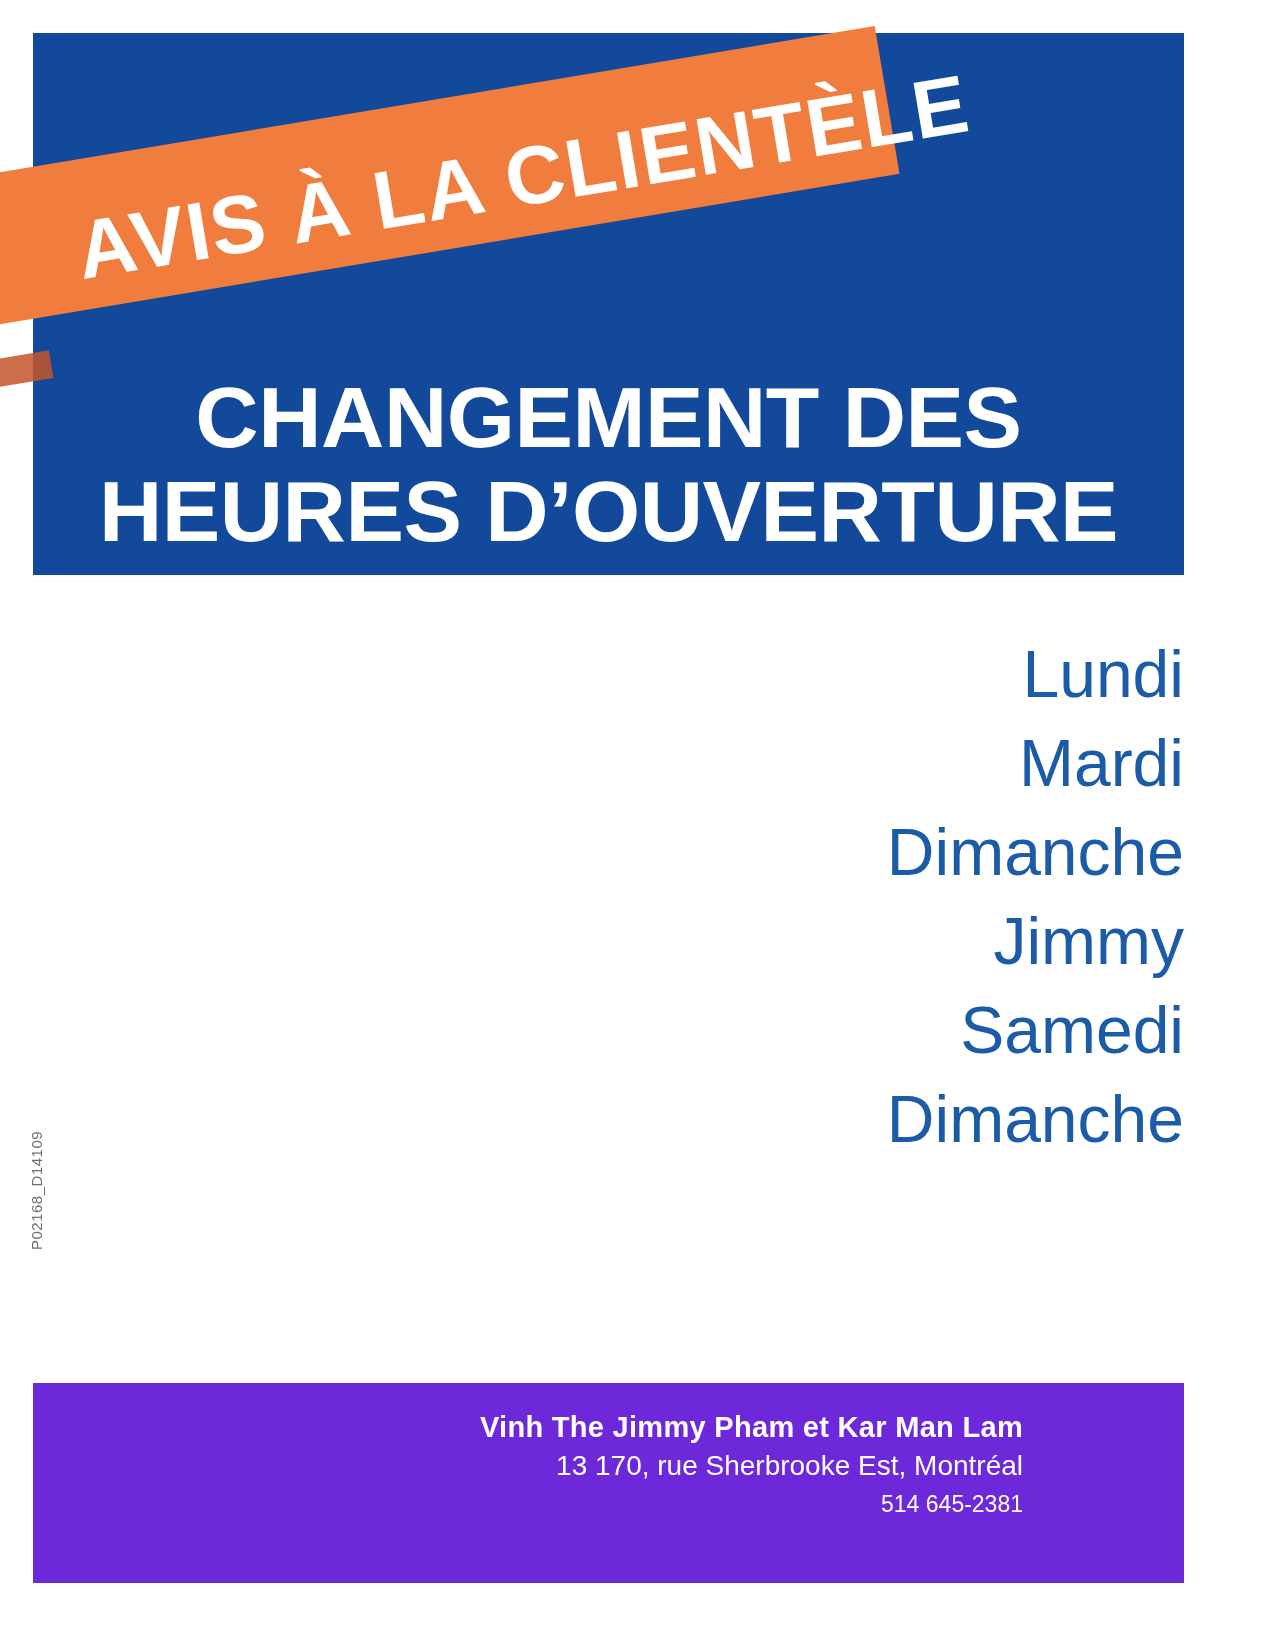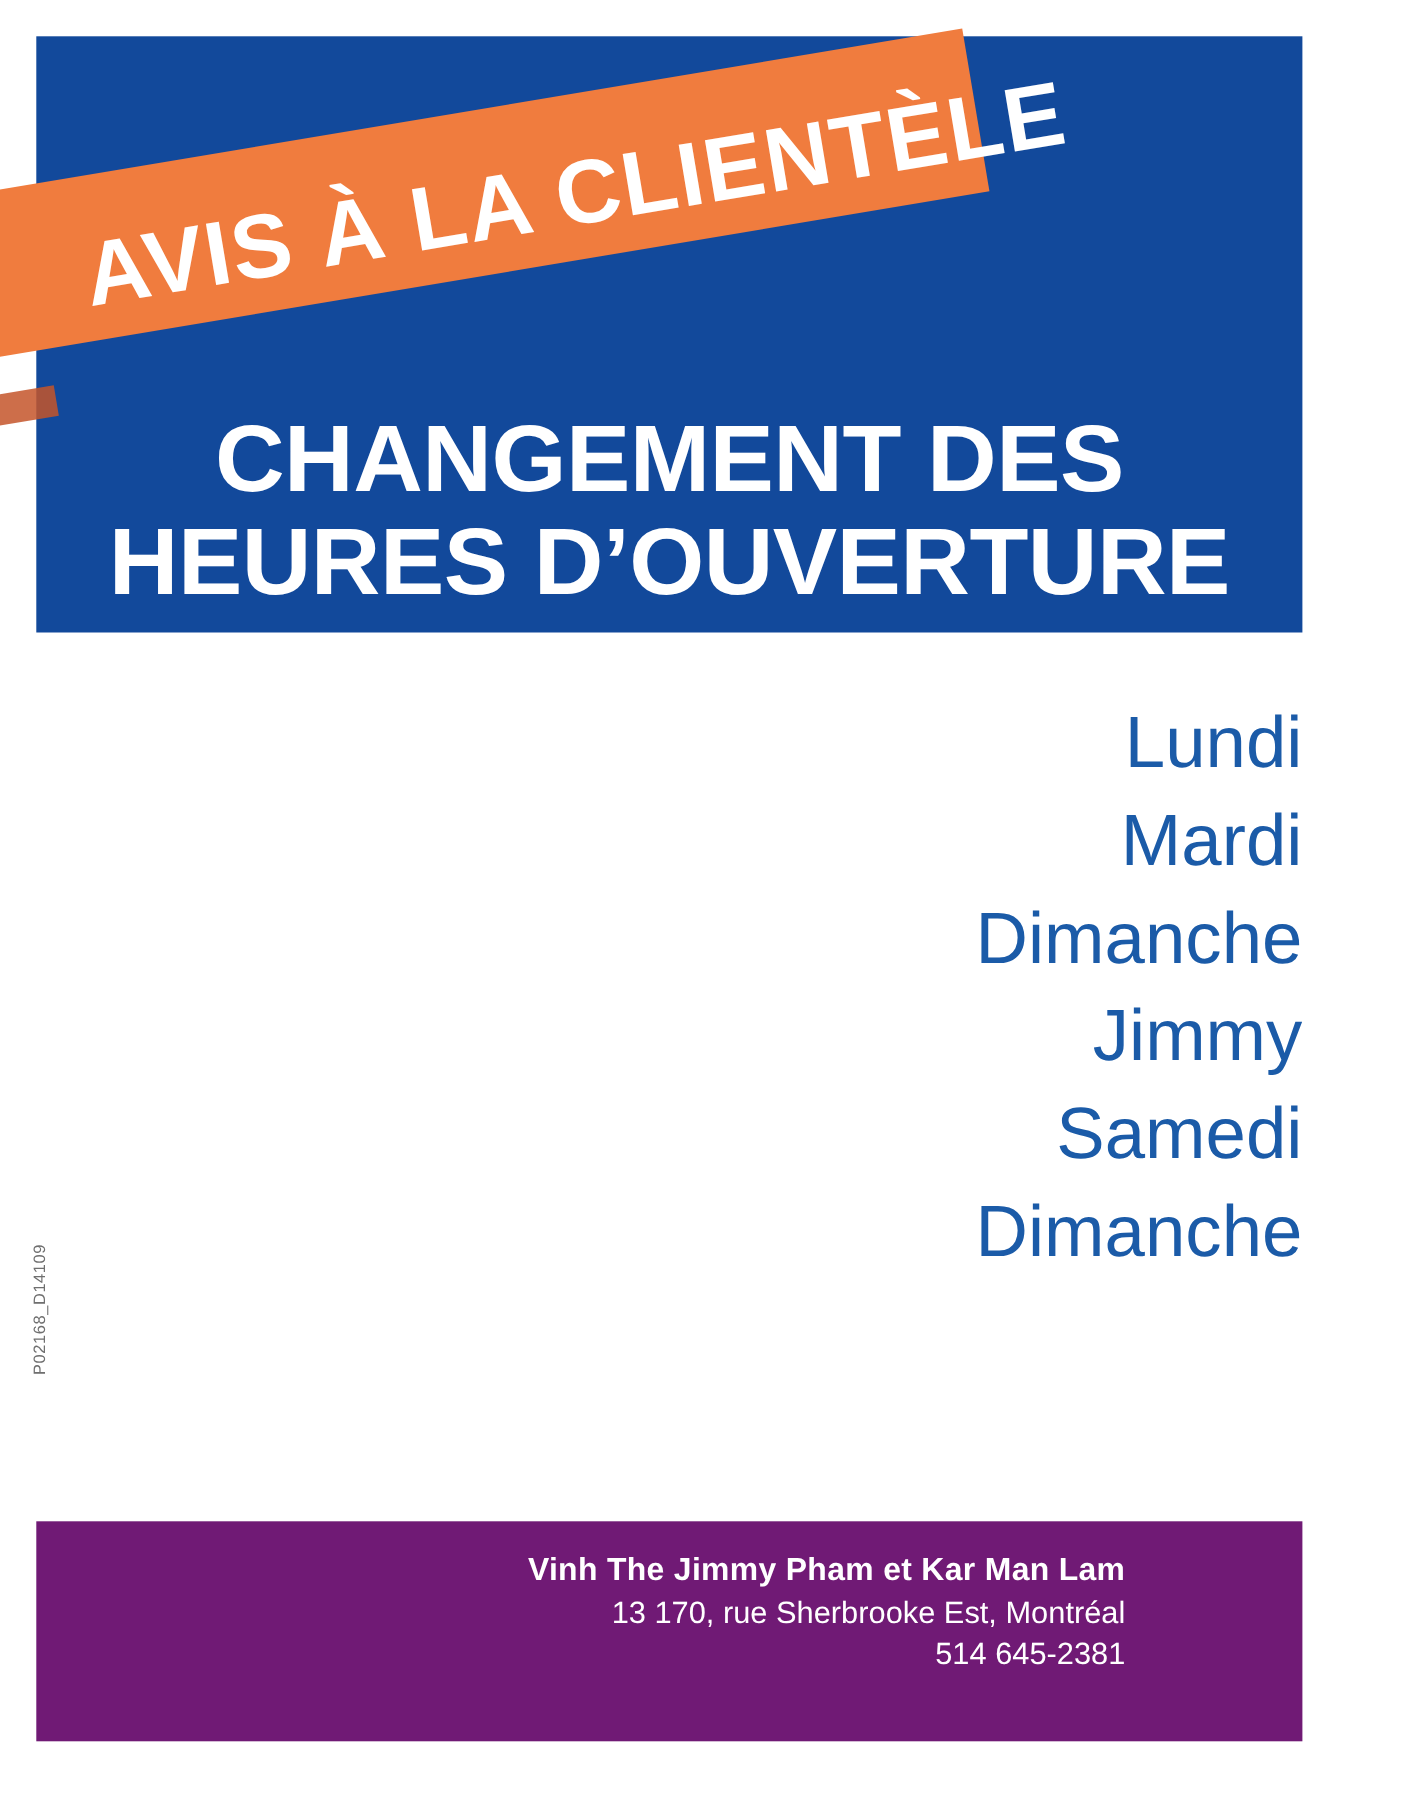--- a/index.html
+++ b/index.html
@@ -133,21 +133,21 @@
     white-space: nowrap;
   }
 
   
   .footer-block {
     position: absolute;
     left: 33px;
     top: 1383px;
     width: 1151px;
     height: 200px;
-    background: #701a75;
+    background: #6d28d9;
   }
   .footer-text {
     position: absolute;
     left: 0;
     top: 24px;
     width: 990px;
     text-align: right;
     color: #ffffff;
     font-family: "Liberation Sans", sans-serif;
     padding-right: 0px;
@@ -158,21 +158,21 @@
     font-weight: bold;
     letter-spacing: 0.3px;
     line-height: 40px;
   }
   .footer-address {
     font-size: 28px;
     font-weight: normal;
     line-height: 38px;
   }
   .footer-phone {
-    font-size: 28px;
+    font-size: 23px;
     font-weight: normal;
     line-height: 38px;
     padding-left: 20px;
   }
 </style>
 </head>
 <body>
 
 <div class="poster">
 

